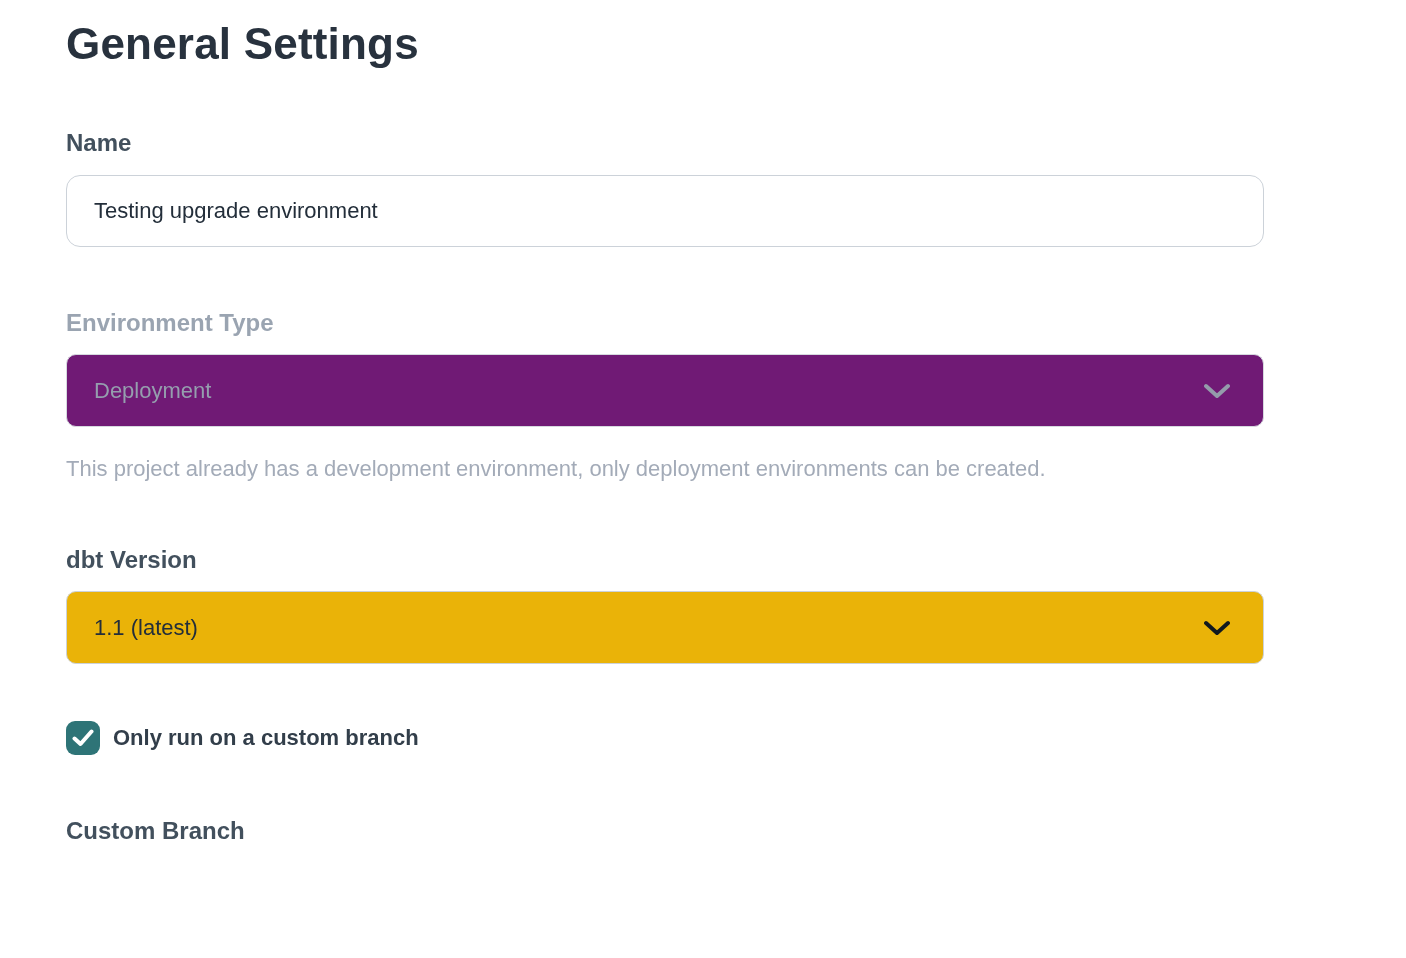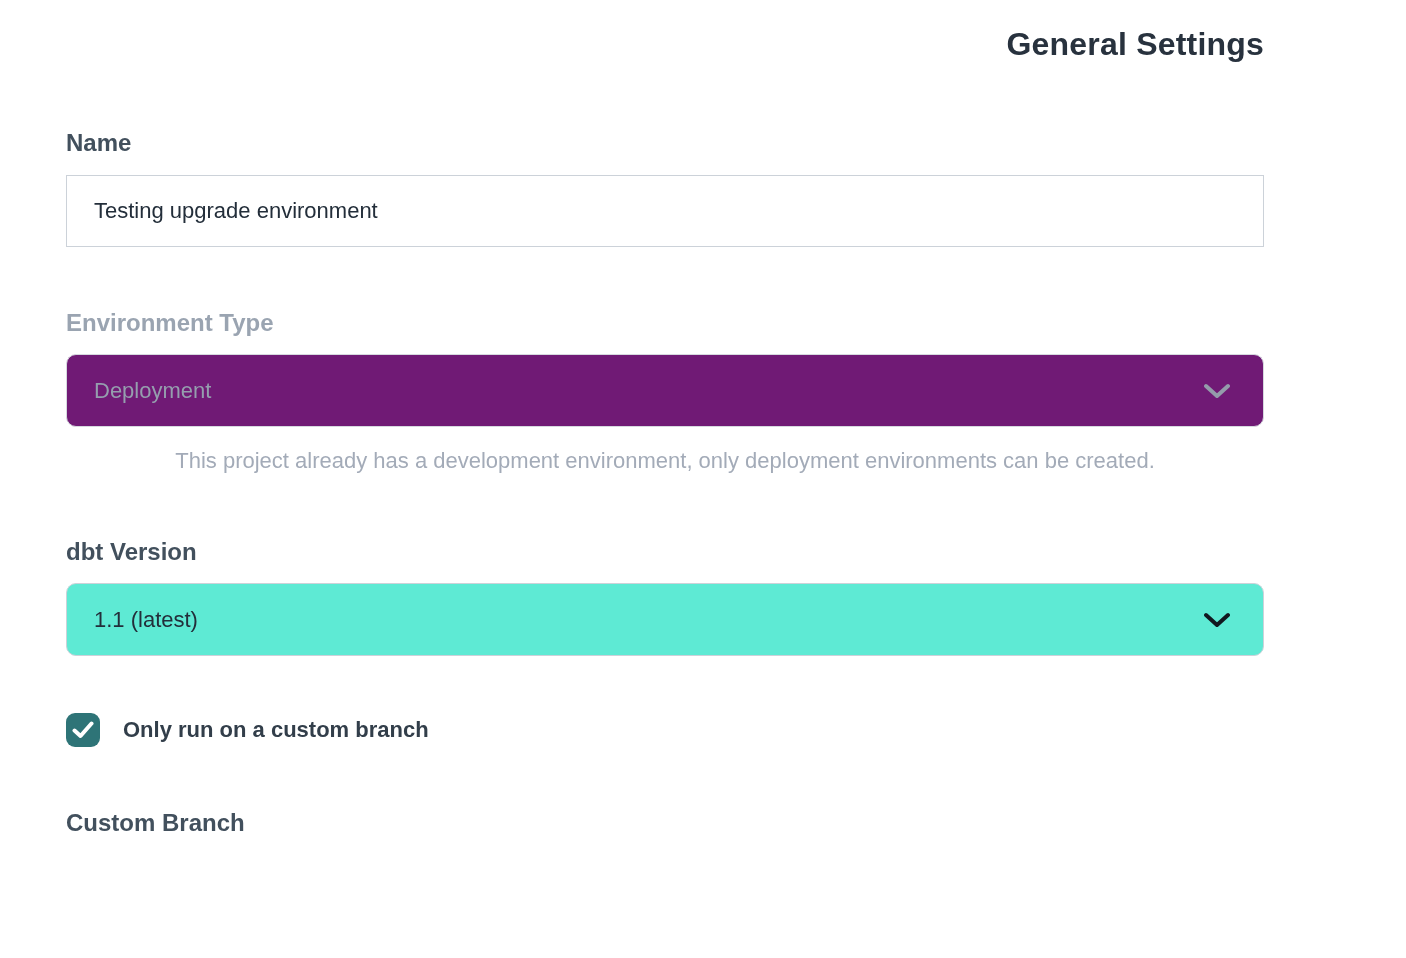--- a/index.html
+++ b/index.html
@@ -10,26 +10,25 @@
   }
   .page {
     width: 1406px;
     min-height: 958px;
     background: #ffffff;
     padding: 24px 142px 20px 66px;
   }
   .form { max-width: 1199px; }
 
   h1.page-title {
-    font-size: 32px;
+    font-size: 44px;
     line-height: 40px;
     font-weight: 700;
     color: #28323e;
     letter-spacing: 0.2px;
-    text-align: right;
   }
 
   .field-label {
     display: block;
     font-size: 24px;
     line-height: 24px;
     font-weight: 700;
     color: #42505d;
   }
   .field-label.disabled { color: #9aa4b1; }
@@ -40,66 +39,65 @@
     display: block;
     width: 100%;
     height: 72px;
     margin-top: 20px;
     padding: 0 27px;
     font-family: "Liberation Sans", "DejaVu Sans", sans-serif;
     font-size: 22px;
     color: #232e3a;
     background: #ffffff;
     border: 1px solid #ccd2d9;
-    border-radius: 0;
+    border-radius: 14px;
     outline: none;
   }
 
   .select {
     display: flex;
     align-items: center;
     justify-content: space-between;
     width: 100%;
     height: 73px;
     margin-top: 19px;
     padding: 0 27px;
     font-size: 22px;
-    background: #5eead4;
+    background: #eab308;
     border: 1px solid #ccd2d9;
     border-radius: 10px;
     cursor: pointer;
     user-select: none;
   }
   .select .select-value { color: #232e3a; }
   .select.disabled {
     background: #701a75;
     border-color: #d6d9df;
     cursor: default;
   }
   .select.disabled .select-value { color: #959eae; }
 
   .chevron { flex: 0 0 auto; margin-right: 6px; }
   .chevron svg { display: block; }
 
   .helper-text {
-    margin-top: 20px;
+    margin-top: 28px;
     font-size: 22px;
     line-height: 28px;
     color: #a3abb8;
-    text-align: center;
   }
 
   .section-gap { margin-top: 64px; }
   .section-gap-lg { margin-top: 65px; }
 
   .checkbox-row {
     margin-top: 57px;
     display: flex;
     align-items: center;
-    gap: 23px;
+    gap: 13px;
   }
   .checkbox {
     width: 34px;
     height: 34px;
     border-radius: 9px;
     background: #2e7477;
     display: flex;
     align-items: center;
     justify-content: center;
     cursor: pointer;

